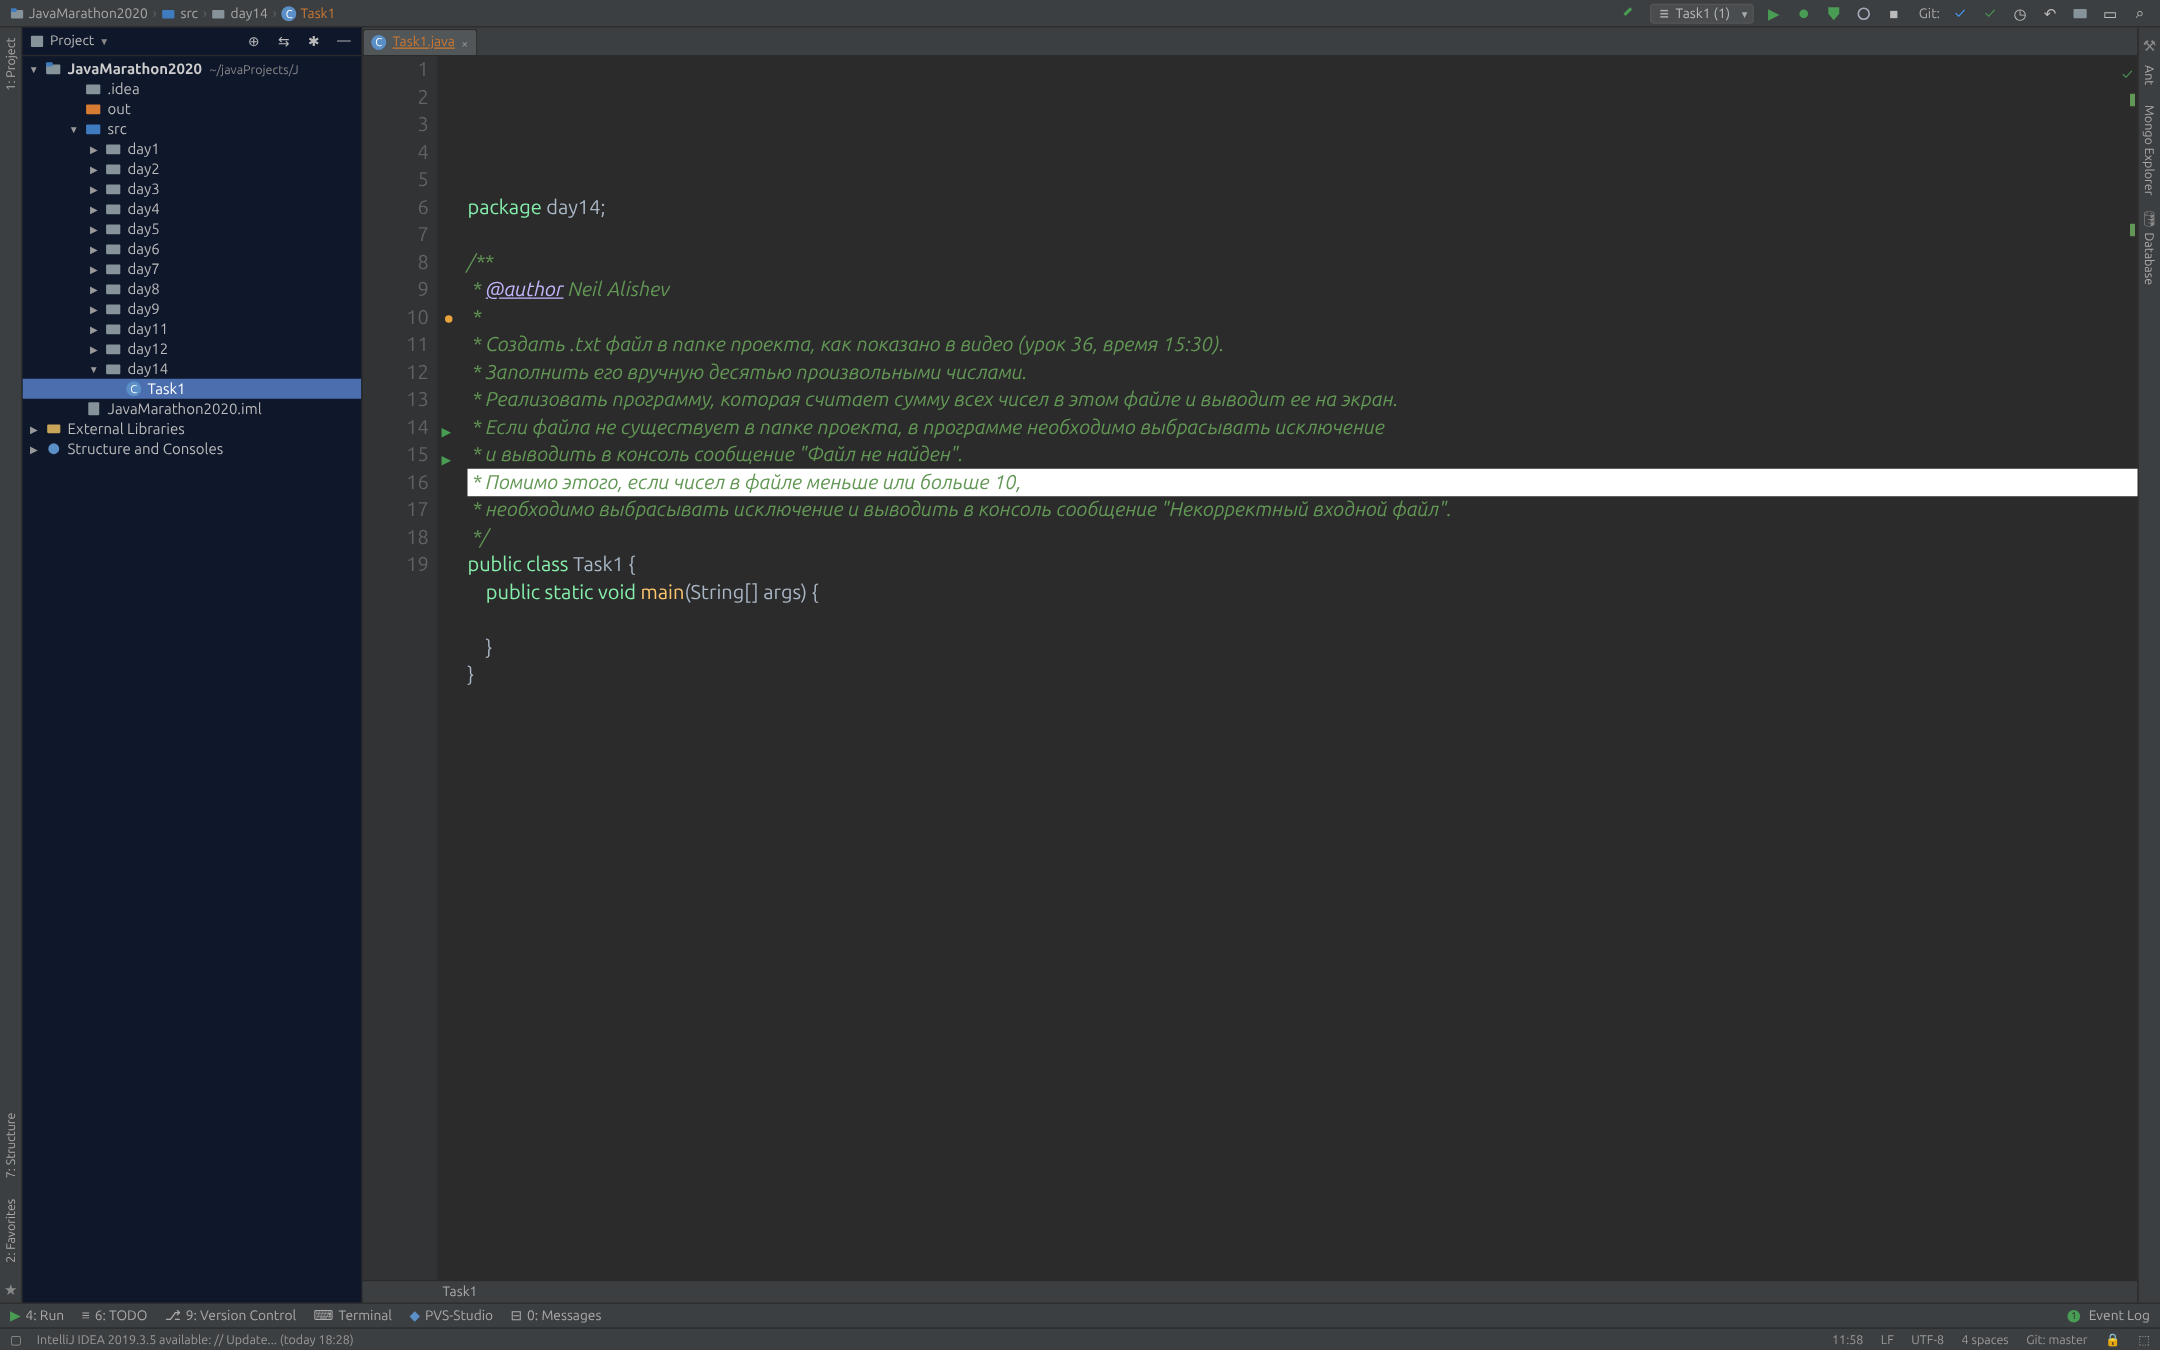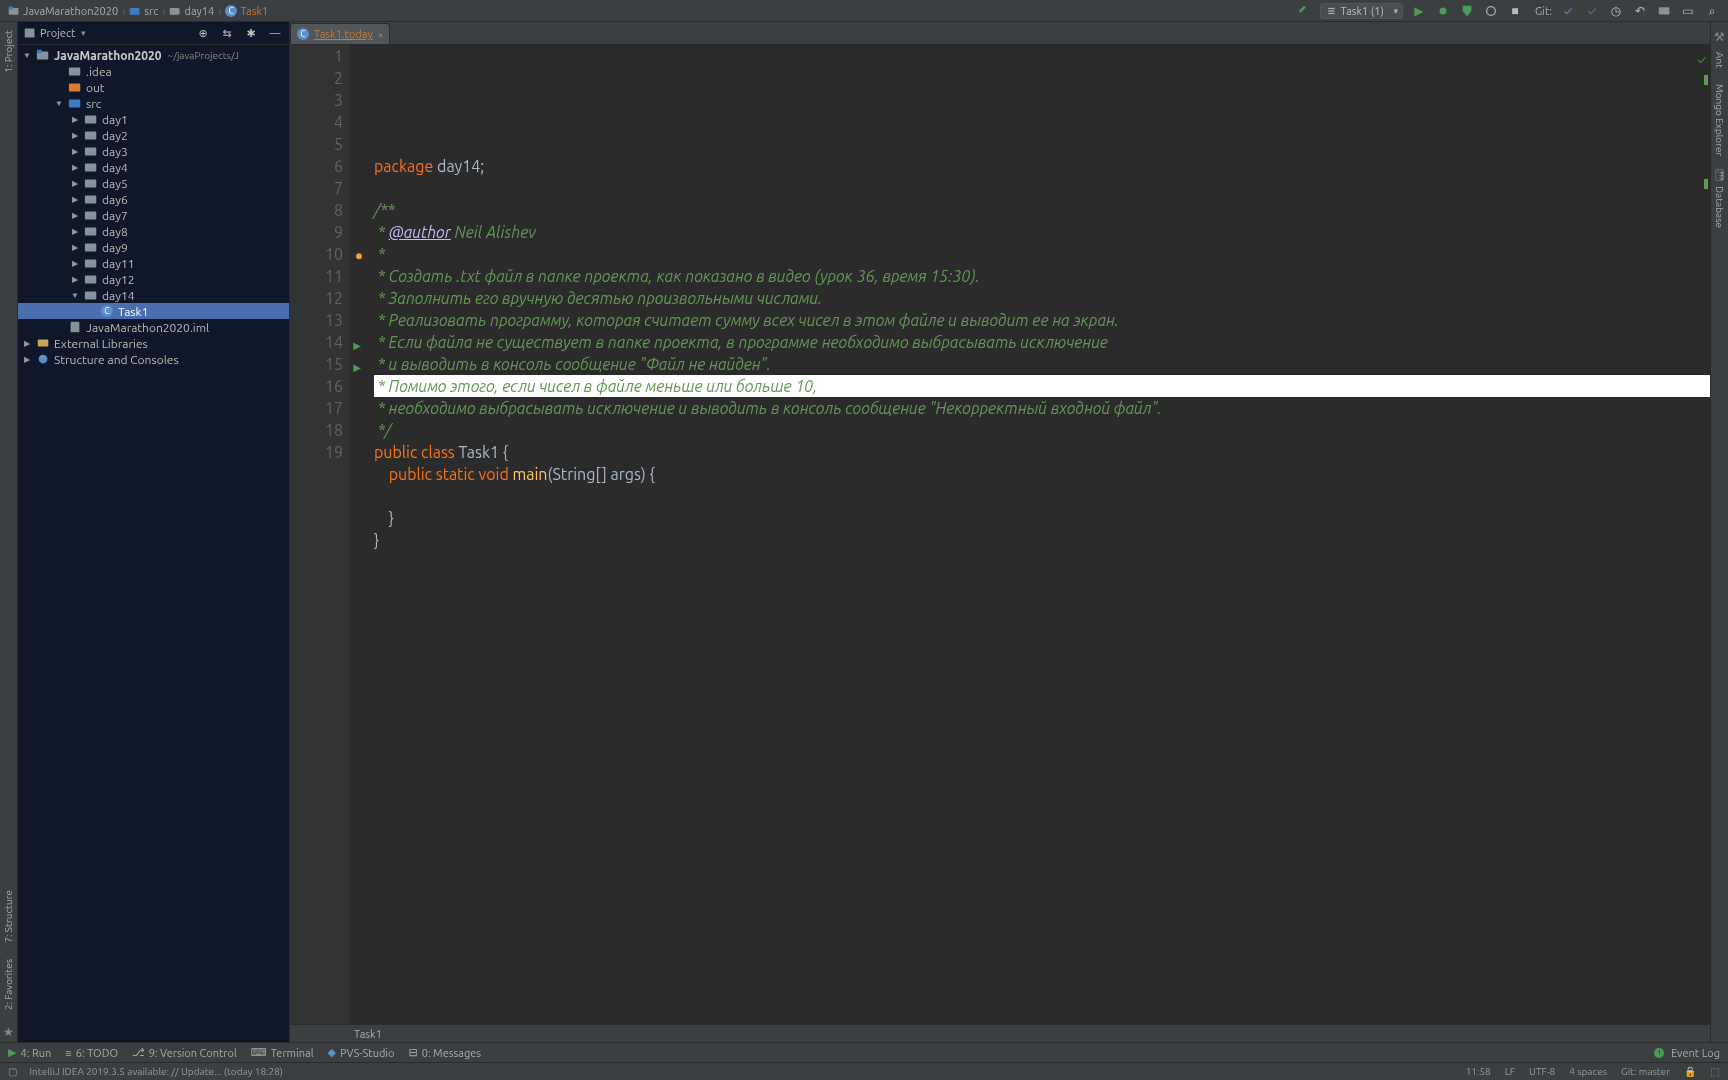--- a/index.html
+++ b/index.html
@@ -36,21 +36,21 @@
 .tab .tabname { color: #cc7832; }
 .tab .underline { text-decoration: underline; }
 .tab .close { color: #999; font-size: 10px; }
 .code-wrap { flex: 1; display: flex; position: relative; font-family: "JetBrains Mono", Consolas, monospace; font-size: 16px; line-height: 22px; }
 .gutter-col { width: 60px; background: #313335; text-align: right; padding: 0 6px; color: #606366; user-select: none; border-right: 1px solid #313335; }
 .gutter-col .ln { height: 22px; position: relative; }
 .gutter-col .ln .runicon { position: absolute; right: -18px; top: 4px; color: #499c54; font-size: 10px; }
 .gutter-col .ln .bulb { position: absolute; right: -22px; top: 3px; }
 .code-col { flex: 1; padding-left: 24px; white-space: pre; position: relative; }
 .code-col .line { height: 22px; }
-.kw { color: #f97316; }
+.kw { color: #86efac; }
 .comment { color: #629755; font-style: italic; }
 .doctag { color: #c4b5fd; font-style: italic; text-decoration: underline; }
 .ident { color: #a9b7c6; }
 .method { color: #ffc66d; }
 .cl { color: #a9b7c6; }
 .current-line { background: #ffffff; }
 .crumb-bar { height: 18px; background: #3c3f41; font-size: 11px; color: #aaa; padding-left: 64px; display: flex; align-items: center; border-top: 1px solid #2b2b2b; }
 .check-mark { position: absolute; top: 4px; right: 4px; color: #499c54; font-size: 12px; }
 .right-hint { position: absolute; top: 30px; right: 2px; width: 4px; height: 10px; background: #629755; }
 .right-hint2 { position: absolute; top: 134px; right: 2px; width: 4px; height: 10px; background: #629755; }
@@ -354,21 +354,21 @@
           </span>
         <span>Structure and Consoles</span>
       </div>
     </div>
   </div>
 
   <div class="editor-area">
     <div class="tab-bar">
       <div class="tab">
         <span class="class-icon">C</span>
-        <span class="tabname"><span class="underline">Task1.today</span></span>
+        <span class="tabname"><span class="underline">Task1.java</span></span>
         <span class="close">×</span>
       </div>
     </div>
     <div class="code-wrap">
       <div class="gutter-col" id="gutter">
           <div class="ln">1</div>
           <div class="ln">2</div>
           <div class="ln">3</div>
           <div class="ln">4</div>
           <div class="ln">5</div>

